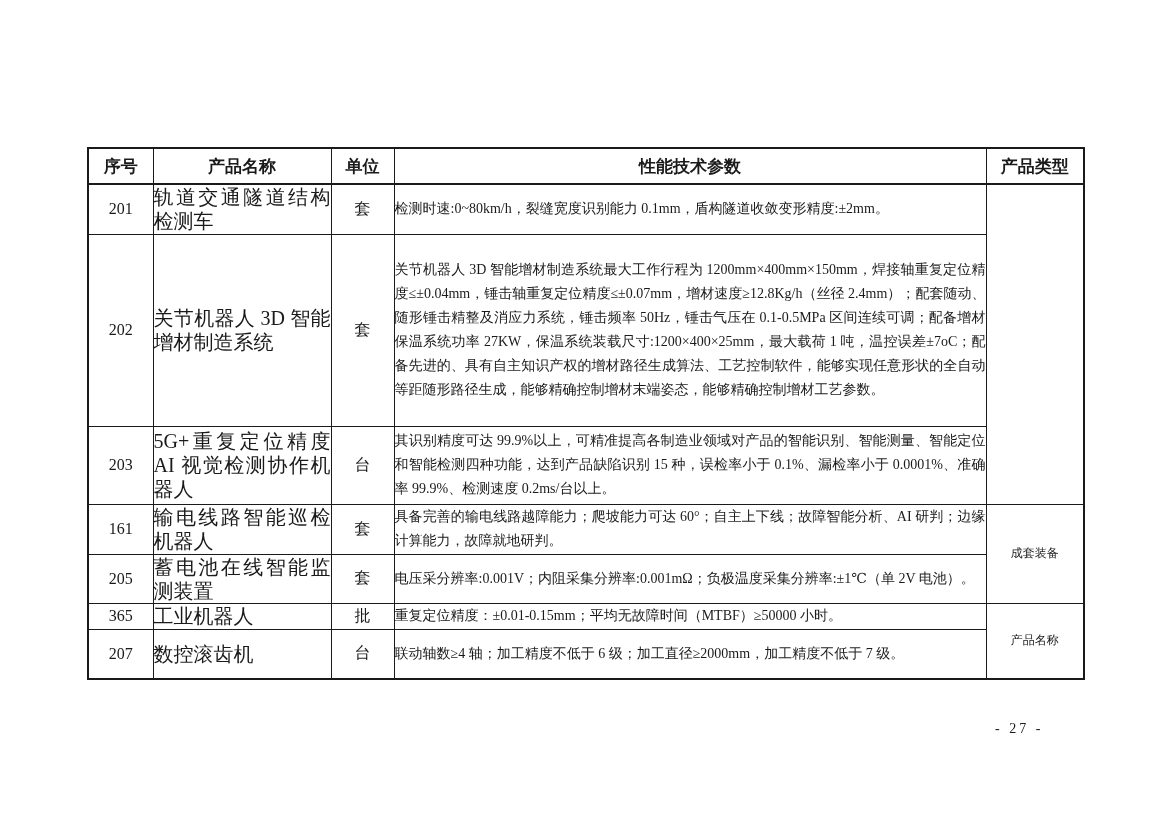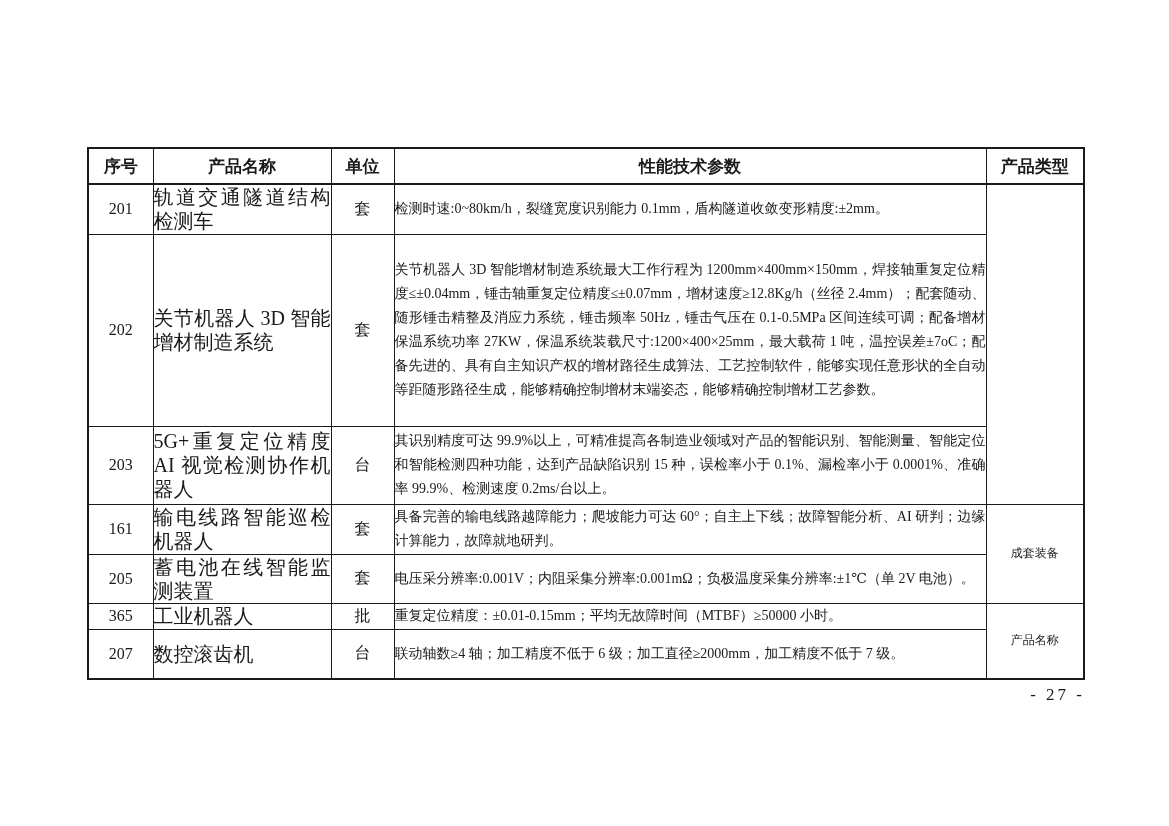--- a/index.html
+++ b/index.html
@@ -62,24 +62,24 @@
     text-align-last: left;
   }
   .cell-type {
     text-align: center;
     font-size: 12px;
     font-family: Liberation Mono, monospace;
   }
   .page-number {
     position: absolute;
     left: 995px;
-    top: 685px;
+    top: 721px;
     width: 90px;
-    text-align: right;
-    font-size: 17px;
+    text-align: left;
+    font-size: 14px;
     letter-spacing: 3px;
     white-space: nowrap;
   }
 </style>
 </head>
 <body>
 
 <div class="page">
 
   <table class="doc-table">

